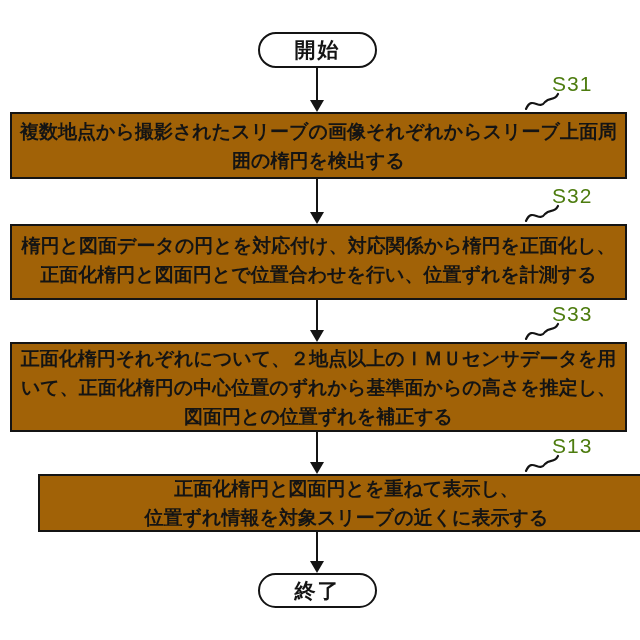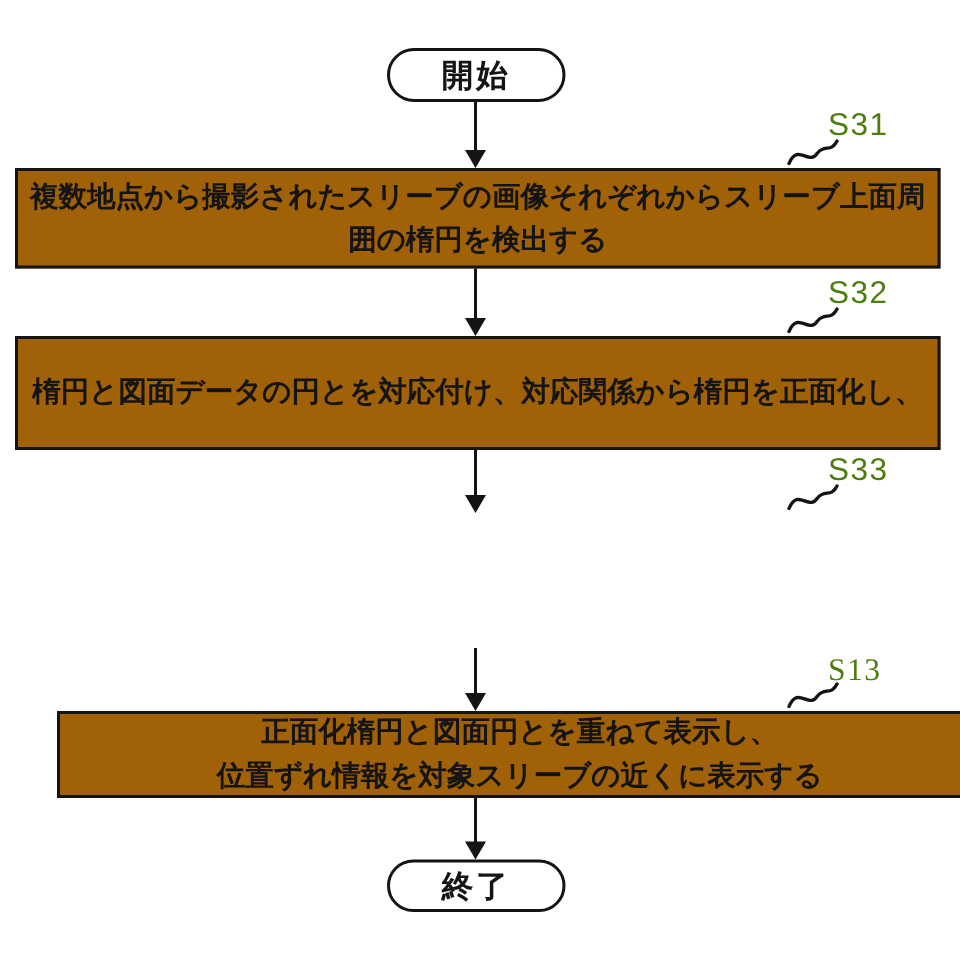--- a/index.html
+++ b/index.html
@@ -119,36 +119,42 @@
   <div class="ahead" style="top:212px;"></div>
 
   <div class="slabel" style="left:552px;top:184px;text-align:right;">
     <span>S32</span>
   </div>
   <svg class="squig" style="left:524px;top:204px;" viewBox="0 0 36 18">
     <path d="M2,17 C8,3 15,19 21,10 C26,4 30,10 34,2"></path>
   </svg>
   <div class="pbox" style="top:224px;height:76px;font-family:Liberation Mono, monospace;">
     <div class="bl">楕円と図面データの円とを対応付け、対応関係から楕円を正面化し、</div>
+    <div class="bl">正面化楕円と図面円とで位置合わせを行い、位置ずれを計測する</div>
   </div>
 
   <div class="vline" style="top:300px;height:31px;"></div>
   <div class="ahead" style="top:330px;"></div>
 
   <div class="slabel" style="left:552px;top:302px;">
     <span>S33</span>
   </div>
   <svg class="squig" style="left:524px;top:322px;" viewBox="0 0 36 18">
     <path d="M2,17 C8,3 15,19 21,10 C26,4 30,10 34,2"></path>
   </svg>
+  <div class="pbox" style="top:342px;height:90px;">
+    <div class="bl">正面化楕円それぞれについて、２地点以上のＩＭＵセンサデータを用</div>
+    <div class="bl">いて、正面化楕円の中心位置のずれから基準面からの高さを推定し、</div>
+    <div class="bl">図面円との位置ずれを補正する</div>
+  </div>
 
   <div class="vline" style="top:432px;height:31px;"></div>
   <div class="ahead" style="top:462px;"></div>
 
-  <div class="slabel" style="left:552px;top:434px;font-family:Liberation Serif, serif;">
+  <div class="slabel" style="left:552px;top:434px;">
     <span>S13</span>
   </div>
   <svg class="squig" style="left:524px;top:454px;" viewBox="0 0 36 18">
     <path d="M2,17 C8,3 15,19 21,10 C26,4 30,10 34,2"></path>
   </svg>
   <div class="pbox" style="top:474px;height:58px;margin-left:28px;">
     <div class="bl">正面化楕円と図面円とを重ねて表示し、</div>
     <div class="bl">位置ずれ情報を対象スリーブの近くに表示する</div>
   </div>
 

